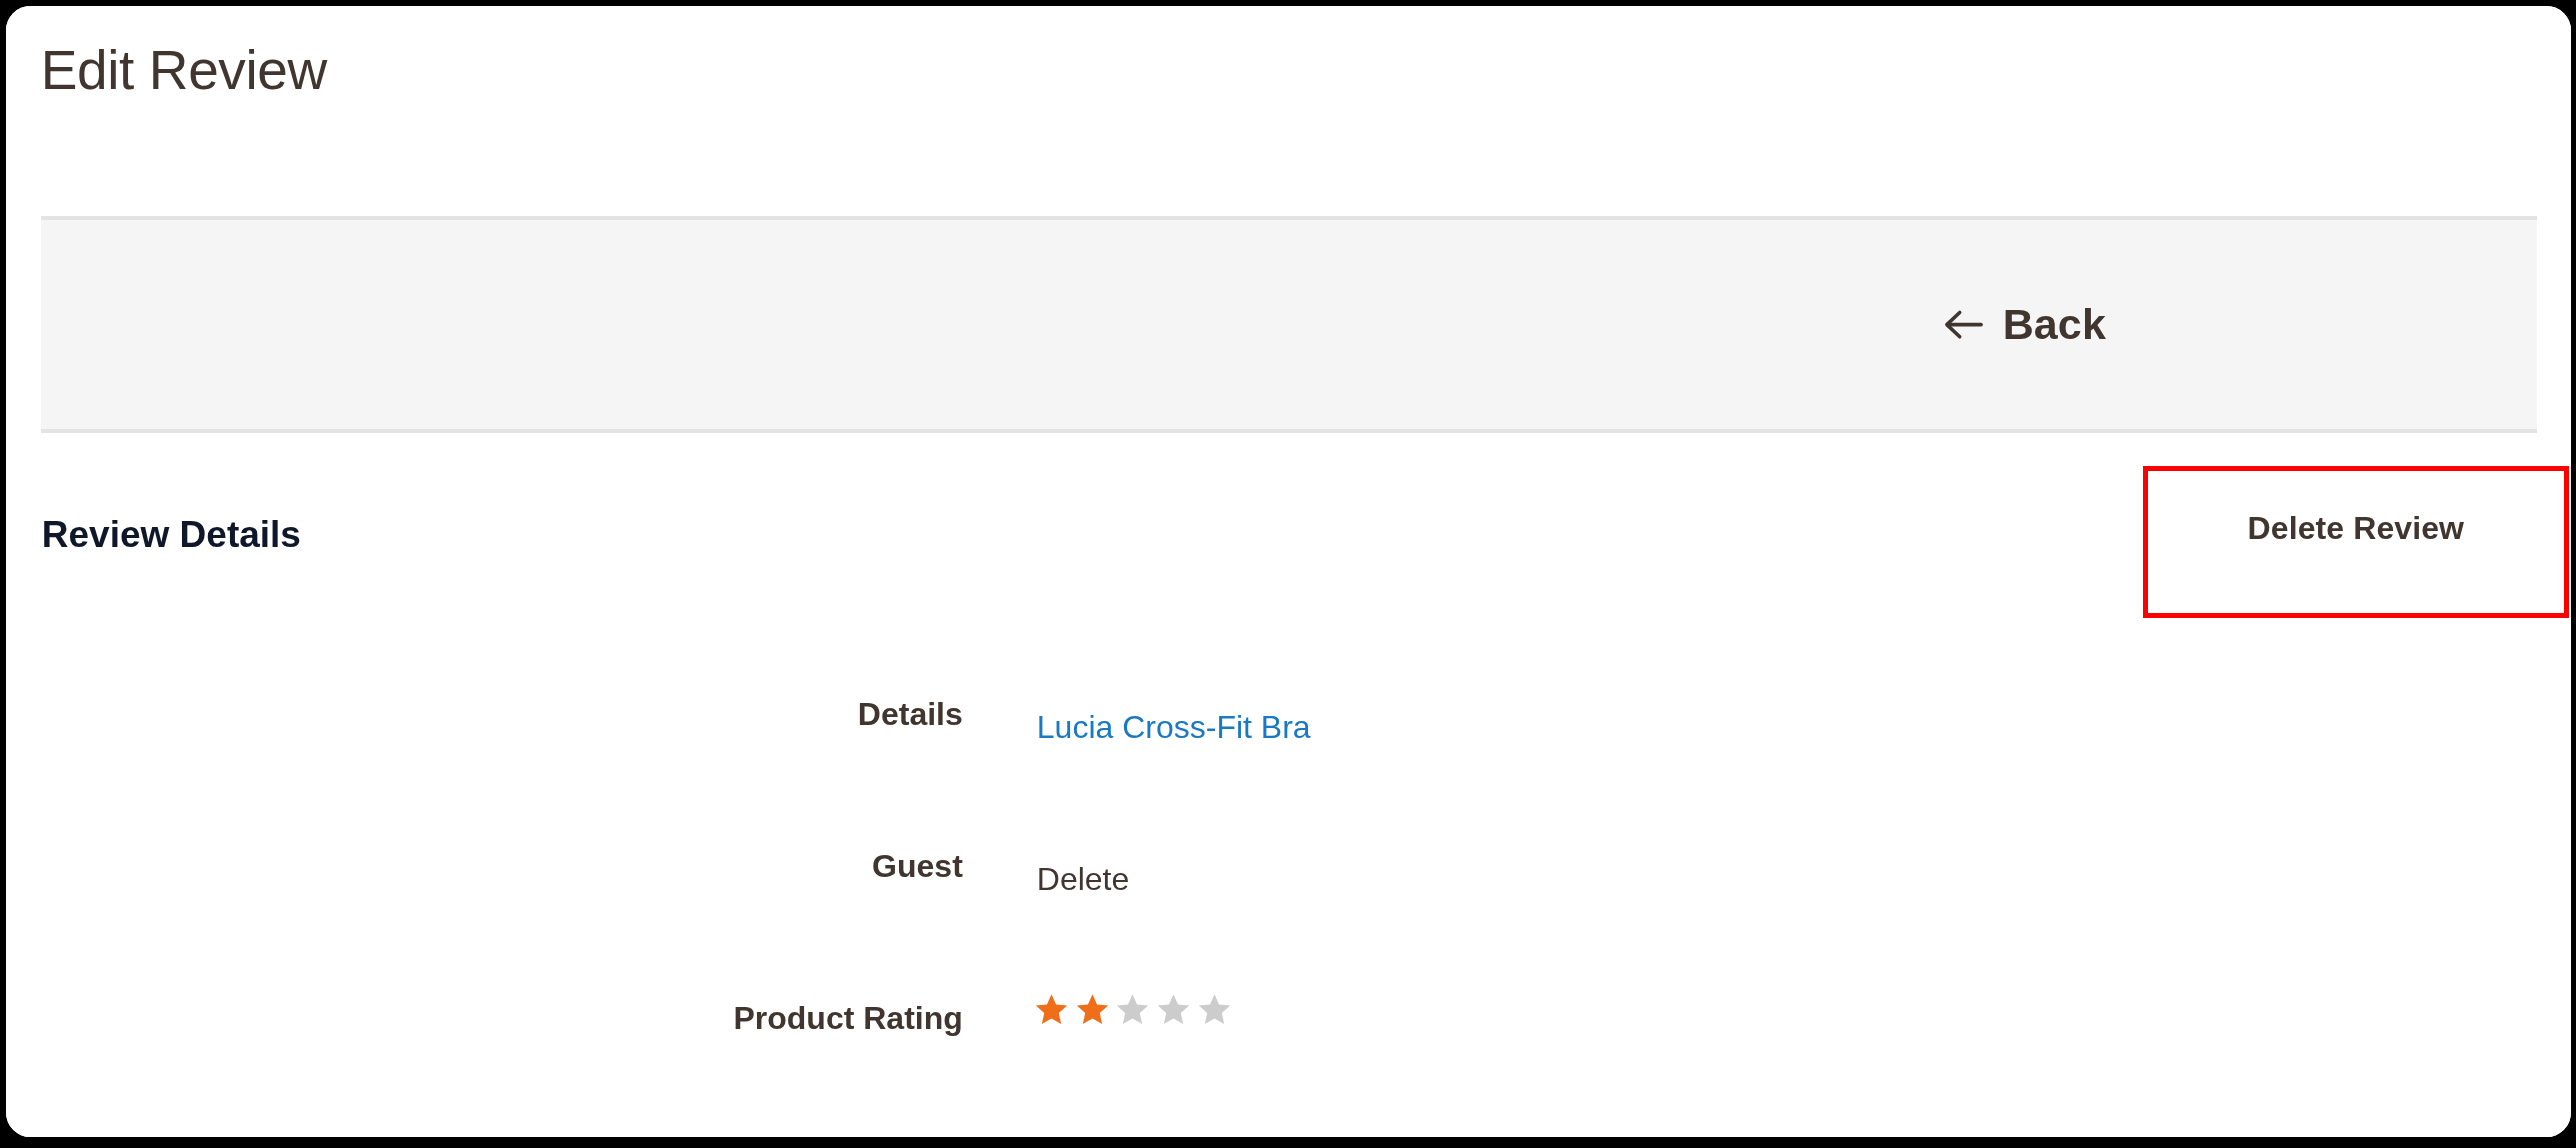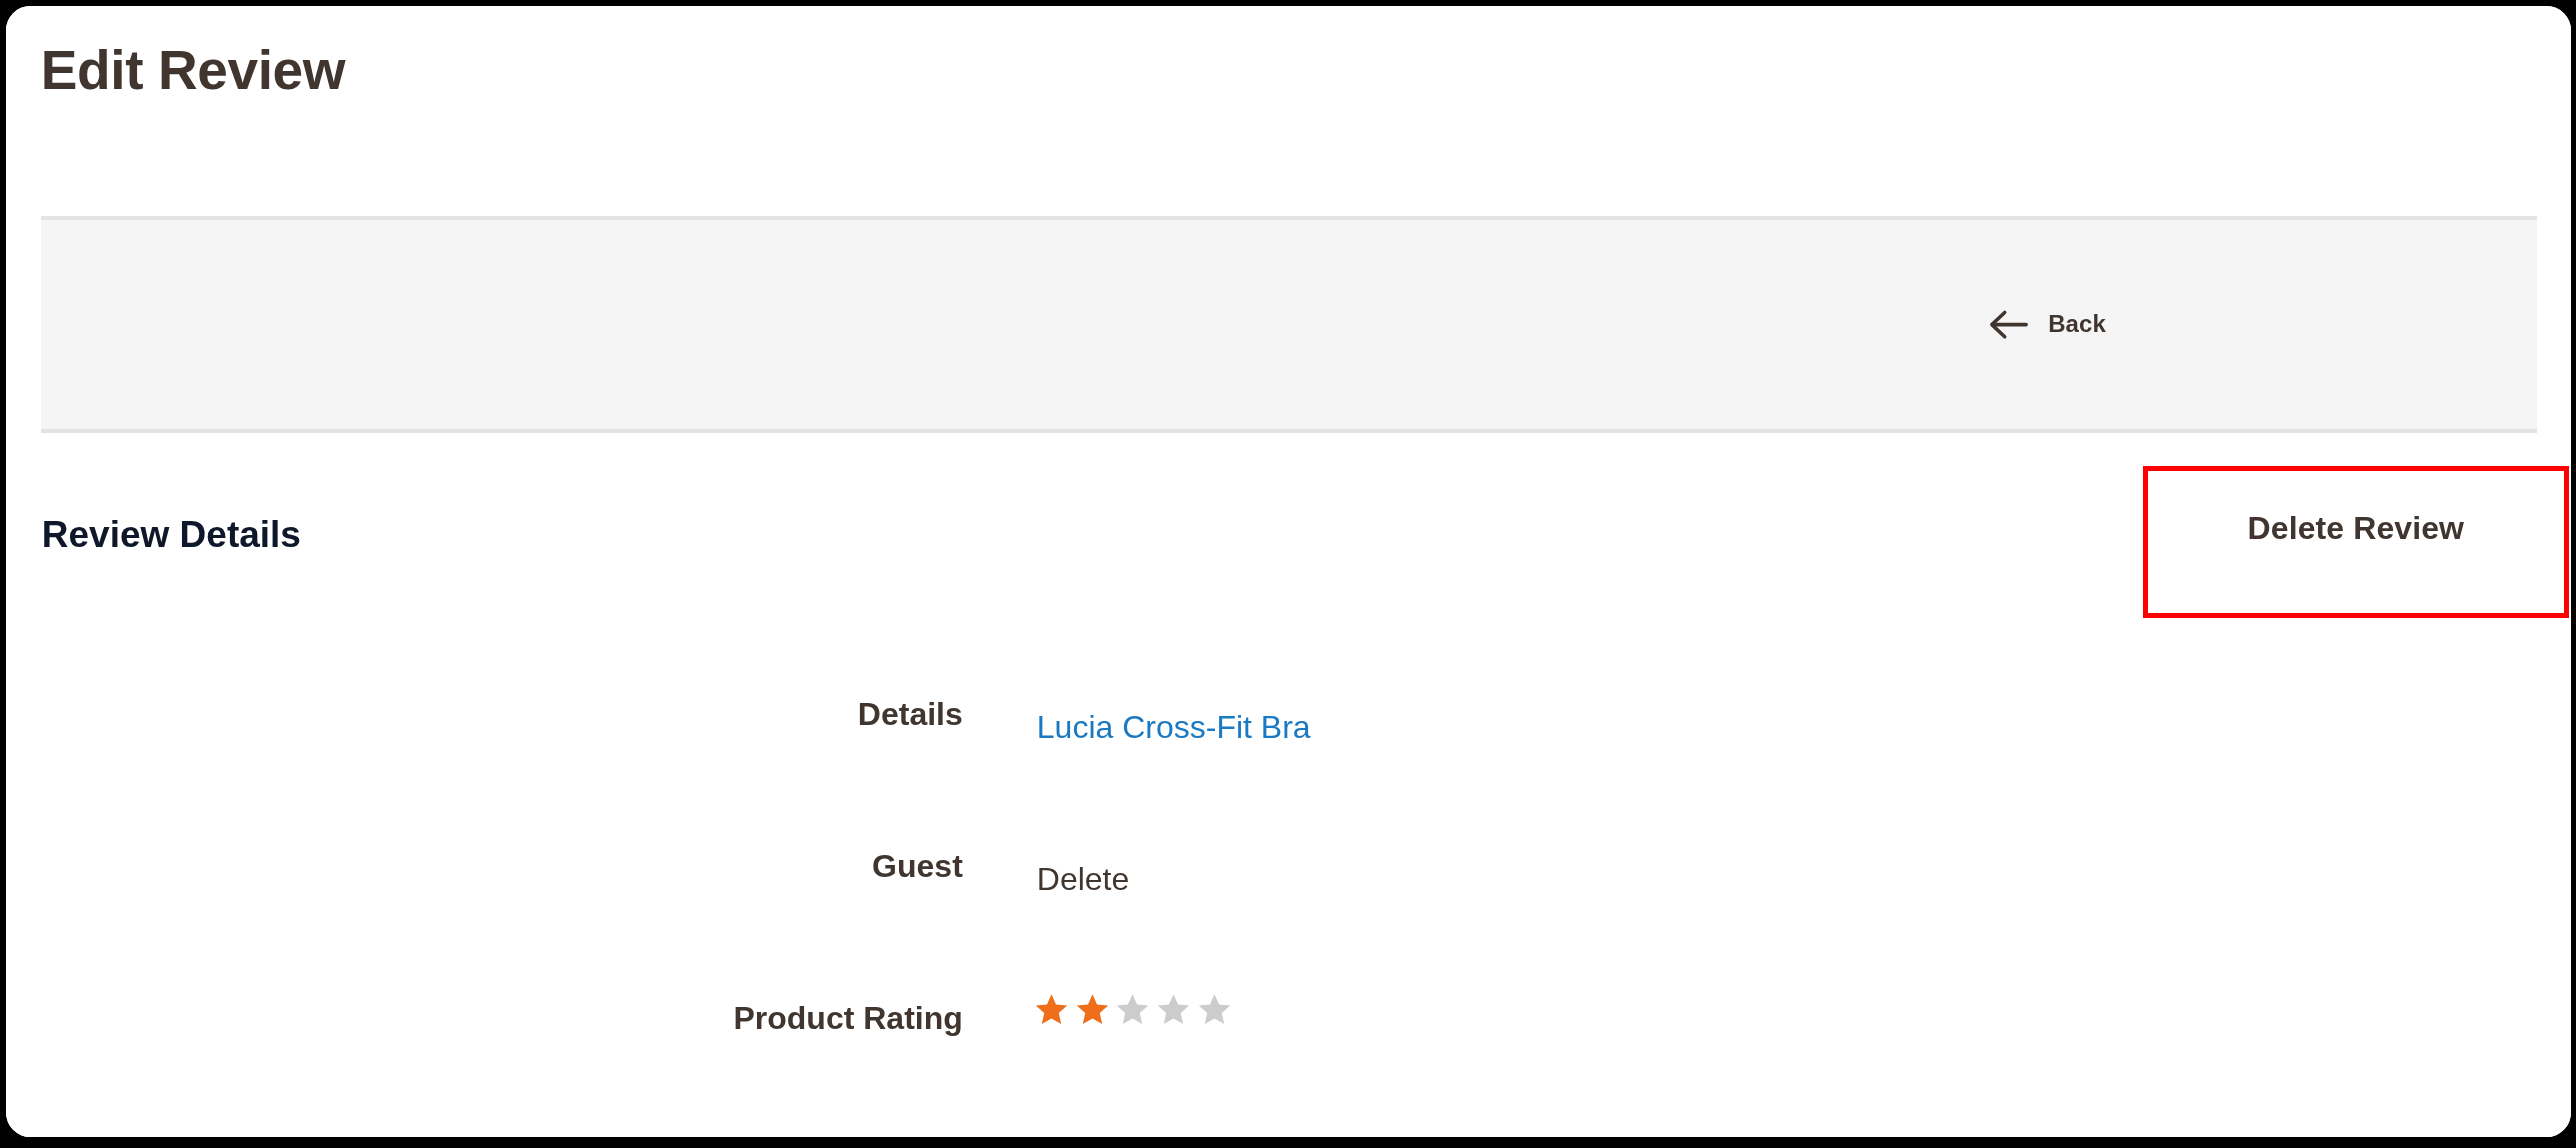--- a/index.html
+++ b/index.html
@@ -36,21 +36,21 @@
     height: 1131px;
     background: #ffffff;
   }
 
   
   #page-title {
     position: absolute;
     left: 35px;
     top: 37px;
     font-size: 55px;
-    font-weight: 700;
+    font-weight: 400;
     color: #41362f;
     letter-spacing: -0.4px;
     line-height: 1;
     white-space: nowrap;
   }
 
   
   #page-actions {
     position: absolute;
     left: 35px;
@@ -76,21 +76,21 @@
     padding: 4.3px 2.9px;
     white-space: nowrap;
   }
   #back-arrow-icon {
     display: block;
     width: 40px;
     height: 33px;
     flex: 0 0 auto;
   }
   #back-label {
-    font-size: 24px;
+    font-size: 43px;
     font-weight: 700;
     color: #41362f;
     line-height: 1;
     letter-spacing: 0.1px;
   }
 
   
   #delete-review-highlight {
     position: absolute;
     left: 2102px;

